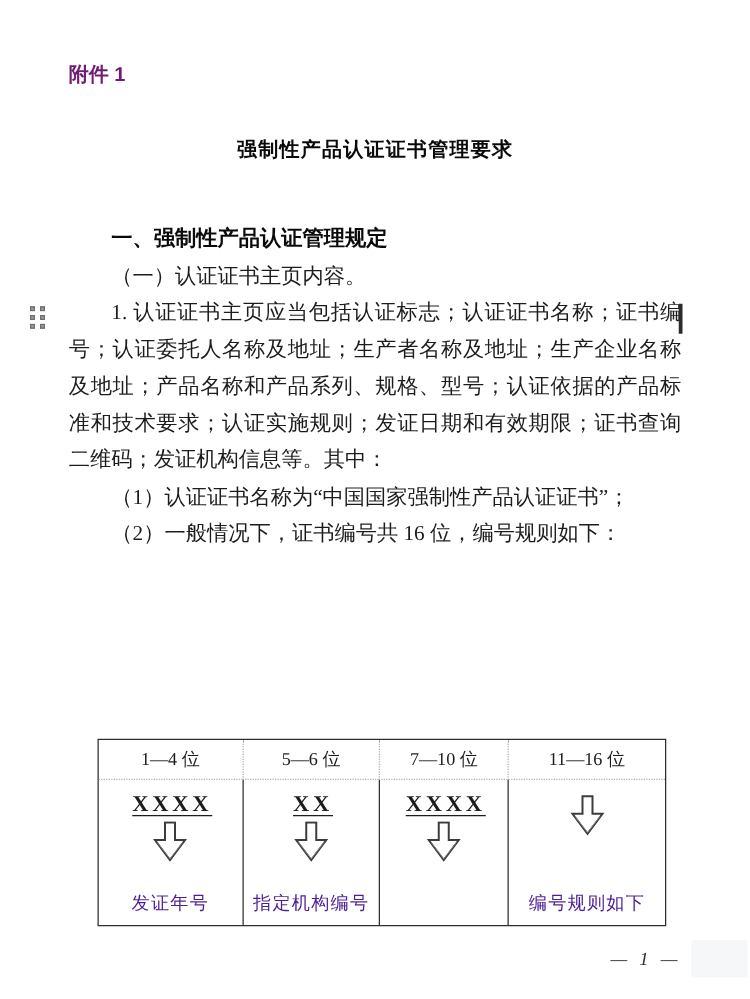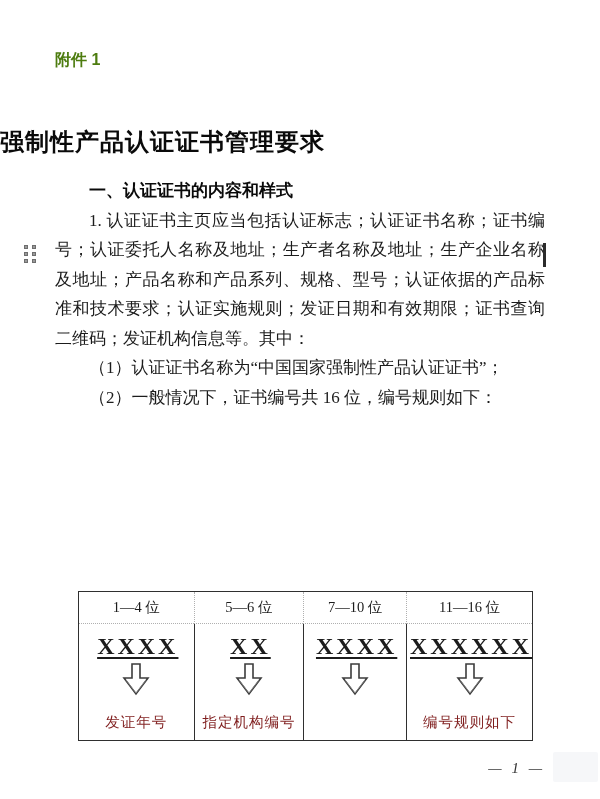--- a/index.html
+++ b/index.html
@@ -6,27 +6,27 @@
   html,body { background:#ffffff; }
   .page {
     position:relative; width:600px; height:799px; margin:0 auto;
     background:#ffffff; overflow:hidden;
     font-family:"Liberation Serif","DejaVu Serif",serif;
     color:#1c1c1c;
   }
   .attachment-label {
     position:absolute; left:55px; top:50px;
     font-family:"Liberation Sans","DejaVu Sans",sans-serif;
-    font-weight:bold; font-size:16px; color:#4d7c0f;
+    font-weight:bold; font-size:16px; color:#701a75;
   }
   .doc-title {
     position:absolute; left:0; right:0; top:110px;
-    text-align:left;
+    text-align:center;
     font-family:"Liberation Sans","DejaVu Sans",sans-serif;
-    font-weight:bold; font-size:24px; letter-spacing:1px; color:#0a0a0a;margin-top:16px;
+    font-weight:bold; font-size:16px; letter-spacing:1px; color:#0a0a0a;
   }
   .body-text {
     position:absolute; left:55px; top:176px; width:490px;
     font-size:17px; line-height:29.5px;
     text-align:justify; text-justify:inter-ideograph;
   }
   .body-text p { text-indent:2em; }
   .body-text .h-bold {
     font-family:"Liberation Sans","DejaVu Sans",sans-serif;
     font-weight:bold; font-size:17px; color:#0a0a0a;
@@ -45,28 +45,28 @@
     border-bottom:1px dotted #b0b0b0;
   }
   .hcell + .hcell { border-left:1px dotted #b0b0b0; }
   .bcell {
     display:flex; flex-direction:column; align-items:center;
     padding-top:9px;
   }
   .bcell.sep { border-left:1.5px solid #2f2f2f; }
   .code-text {
     font-family:"Liberation Serif","DejaVu Serif",serif;
-    font-weight:600; font-size:24px; letter-spacing:3px;
+    font-weight:600; font-size:18px; letter-spacing:3px;
     text-decoration:underline; text-underline-offset:3px;
     padding-left:3px;
   }
   .arrow-wrap { margin-top:3px; line-height:0; }
   .col-label {
     margin-top:auto; padding-bottom:8px;
-    font-size:14.5px; color:#7f1d1d; letter-spacing:1px;
+    font-size:14.5px; color:#4c1d95; letter-spacing:1px;
   }
   .page-number {
     position:absolute; right:55px; top:760px;
     font-style:italic; font-size:15px; letter-spacing:3px; color:#333;
   }
   .drag-handle {
     position:absolute; left:24px; top:245px;
     display:grid; grid-template-columns:repeat(2,4px);
     grid-auto-rows:4px; gap:3px 4px; cursor:grab;
   }
@@ -83,21 +83,22 @@
 </head>
 <body>
 
 <div class="page">
 
   <div class="attachment-label">附件 1</div>
 
   <div class="doc-title">强制性产品认证证书管理要求</div>
 
   <div class="body-text">
-    <p class="h-bold">一、认证证书的内容和样式</p>
+    <p class="h-bold">一、强制性产品认证管理规定</p>
+    <p>（一）认证证书主页内容。</p>
     <p>1. 认证证书主页应当包括认证标志；认证证书名称；证书编号；认证委托人名称及地址；生产者名称及地址；生产企业名称及地址；产品名称和产品系列、规格、型号；认证依据的产品标准和技术要求；认证实施规则；发证日期和有效期限；证书查询二维码；发证机构信息等。其中：</p>
     <p>（1）认证证书名称为“中国国家强制性产品认证证书”；</p>
     <p>（2）一般情况下，证书编号共 16 位，编号规则如下：</p>
   </div>
 
   <div class="num-table">
 
     <div class="hcell">1—4 位</div>
     <div class="hcell">5—6 位</div>
     <div class="hcell">7—10 位</div>
@@ -126,21 +127,20 @@
     <div class="bcell sep">
       <span class="code-text">XXXX</span>
       <span class="arrow-wrap">
         <svg width="42" height="40" viewBox="0 0 42 40">
             <path d="M17 1 H25 V15 H33 L21 31 L9 15 H17 Z" fill="#ffffff" stroke="#3c3c3c" stroke-width="1.6" stroke-linejoin="miter"></path>
             <path d="M11 17 L21 30 L31 17" fill="none" stroke="#8a8a8a" stroke-width="0.8"></path>
           </svg>
       </span>
     </div>
     <div class="bcell sep">
-      <span class="code-text">XXXXXX</span>
       <span class="arrow-wrap">
         <svg width="42" height="40" viewBox="0 0 42 40">
             <path d="M17 1 H25 V15 H33 L21 31 L9 15 H17 Z" fill="#ffffff" stroke="#3c3c3c" stroke-width="1.6" stroke-linejoin="miter"></path>
             <path d="M11 17 L21 30 L31 17" fill="none" stroke="#8a8a8a" stroke-width="0.8"></path>
           </svg>
       </span>
       <span class="col-label">编号规则如下</span>
     </div>
   </div>
 

